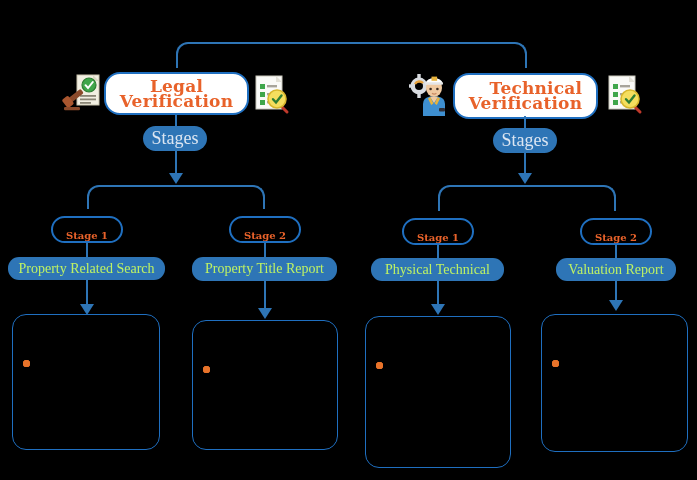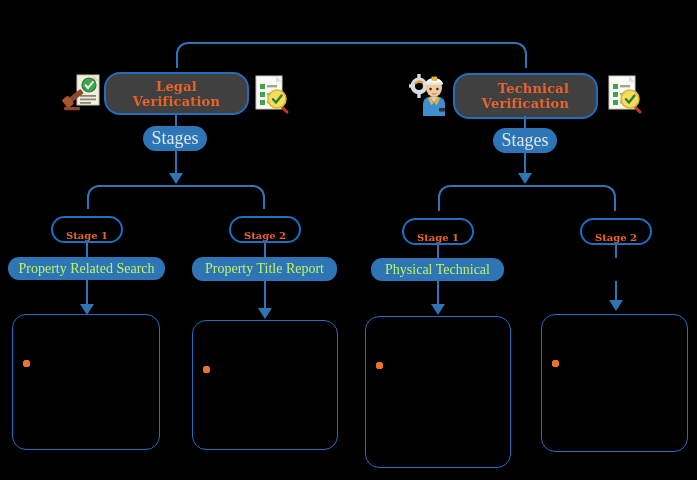--- a/index.html
+++ b/index.html
@@ -36,25 +36,25 @@
     border-right: 7px solid transparent;
     border-top: 11px solid #2E75B6;
   }
 
   
   .root-pill {
     position: absolute;
     box-sizing: border-box;
     border: 2px solid #1F6FC0;
     border-radius: 16px;
-    background: #404040;
+    background: #ffffff;
     color: #E8622A;
     font-family: "DejaVu Serif", serif;
     font-weight: bold;
-    font-size: 13px;
+    font-size: 17px;
     line-height: 15px;
     text-align: center;
     display: flex;
     align-items: center;
     justify-content: center;
     letter-spacing: .2px;
   }
   .root-pill span { display: block; }
 
   
@@ -306,20 +306,23 @@
       <li></li>
       <li></li>
       <li></li>
     </ul>
   </div>
 
   <div class="stage-badge" style="left:580px; top:218px; width:72px; height:27px;">
     <span>Stage 2</span>
   </div>
   <div class="vline" style="left:615px; top:245px; height:13px;"></div>
+  <div class="report-bar" style="left:556px; top:258px; width:120px; height:23px;">
+    <span>Valuation Report</span>
+  </div>
   <div class="vline" style="left:615px; top:281px; height:22px;"></div>
   <div class="arrowhead" style="left:609px; top:300px;"></div>
   <div class="detail-box" style="left:541px; top:314px; width:147px; height:138px;">
     <ul>
       <li></li>
       <li></li>
       <li></li>
     </ul>
   </div>
 

